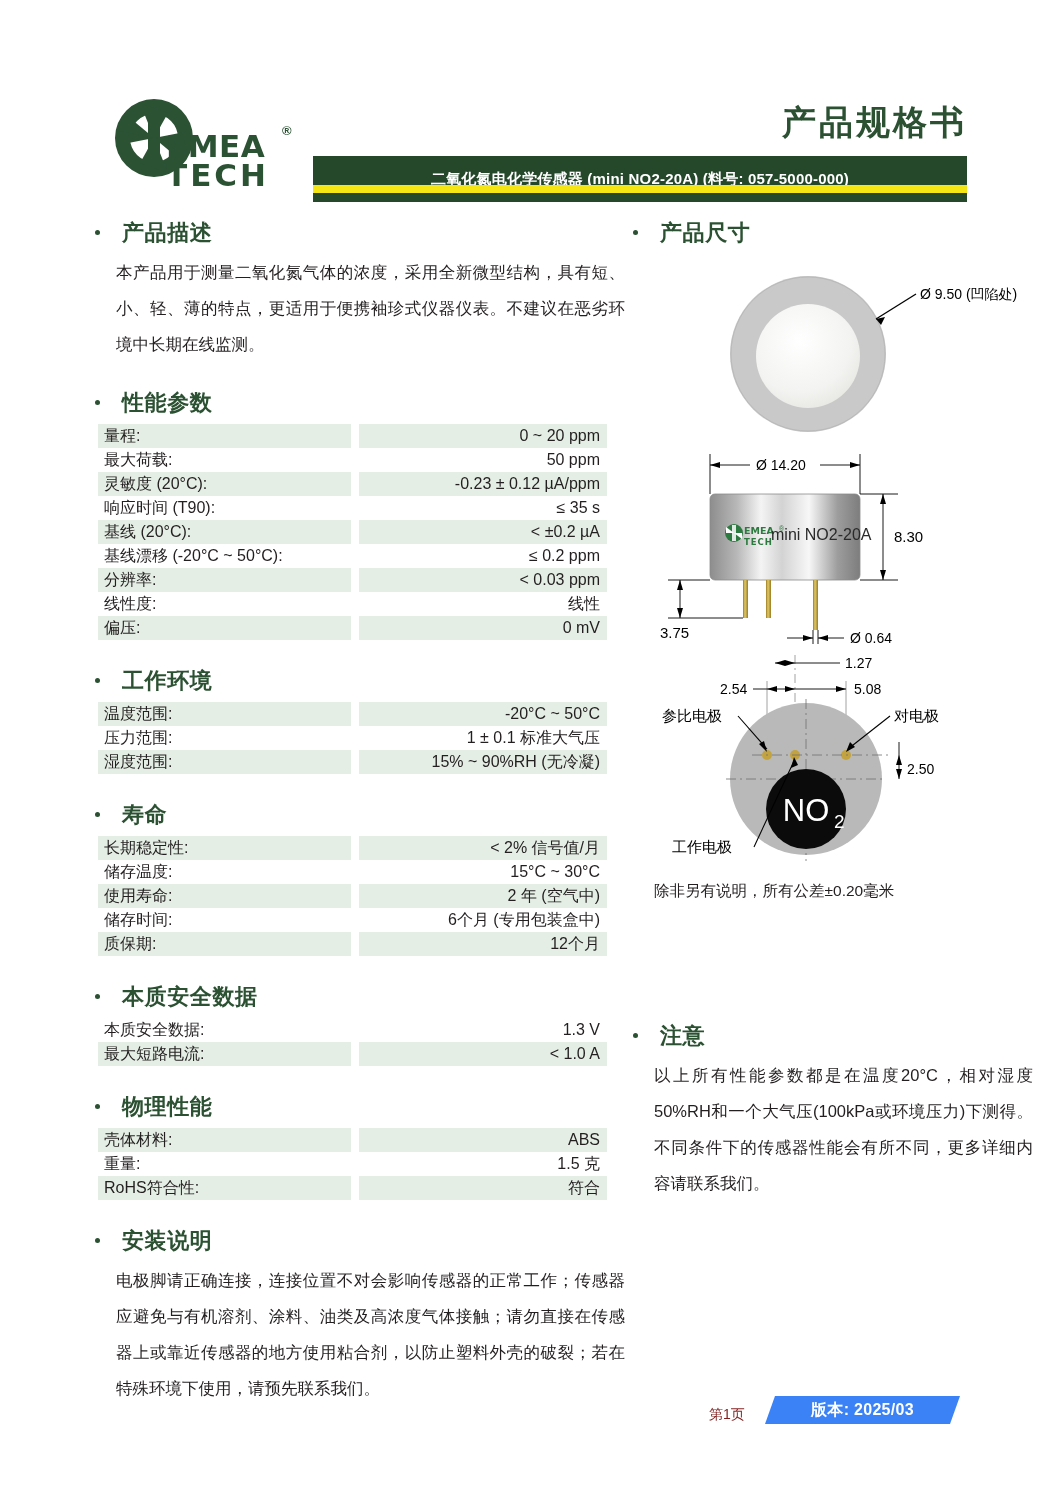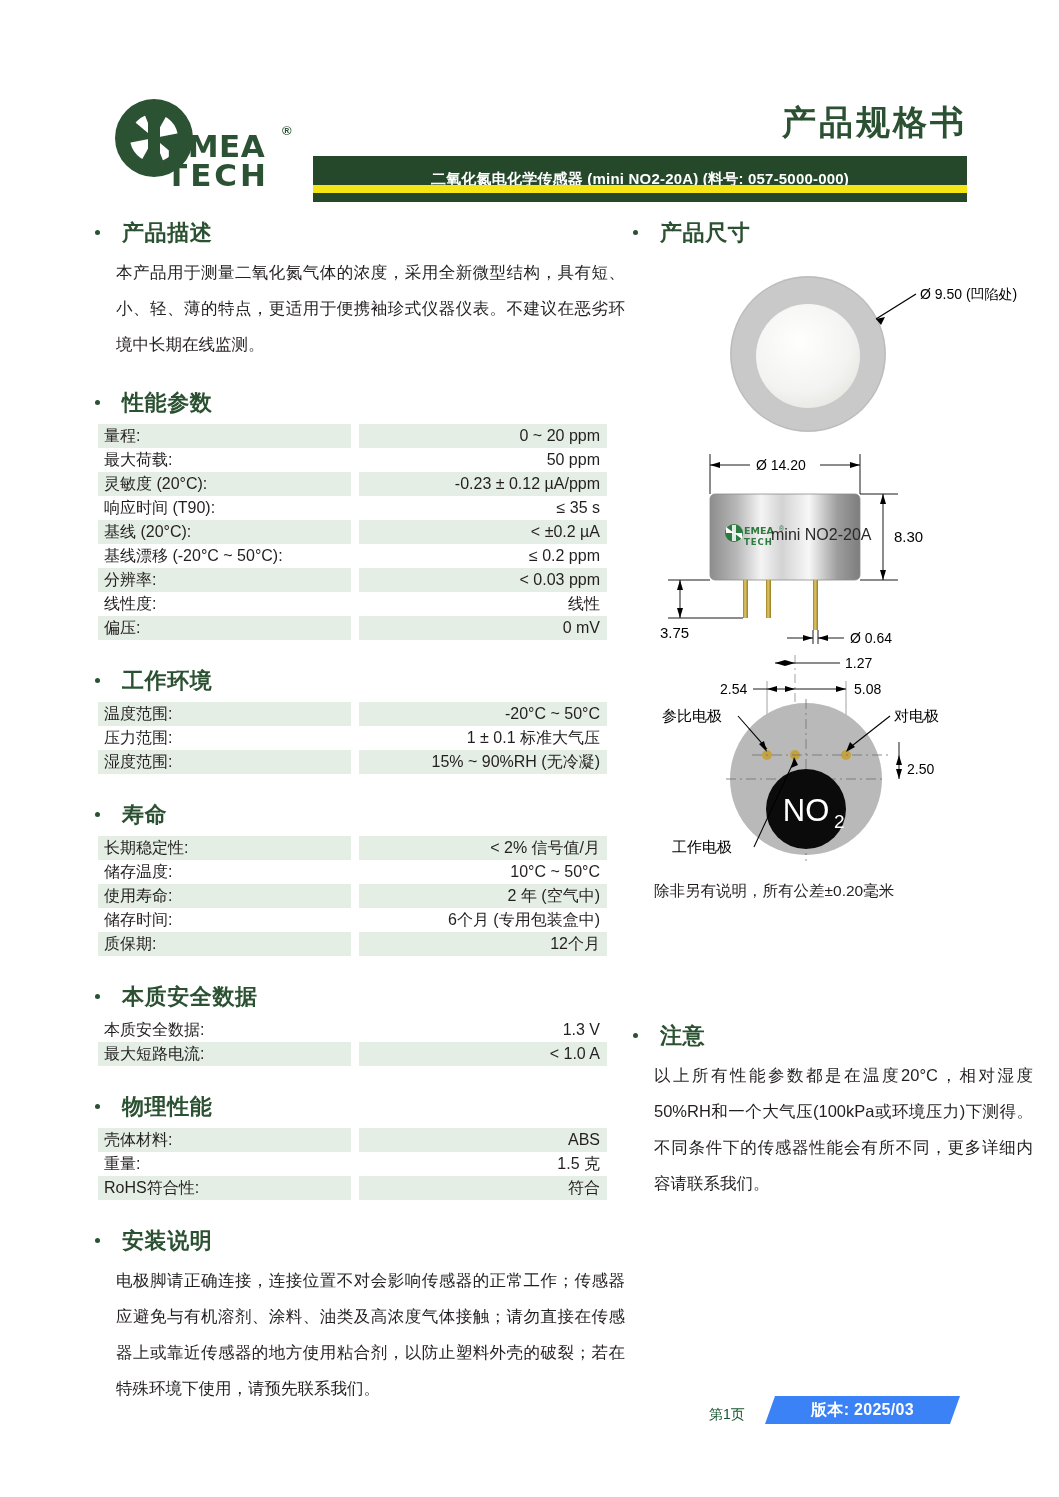--- a/index.html
+++ b/index.html
@@ -94,21 +94,21 @@
 
   
   .footer { position: absolute; left: 0; top: 1380px; width: 1059px; height: 70px; }
   .footer-contact {
     position: absolute; left: 121px; top: 8px;
     font-size: 15.5px; line-height: 24px; color: #231f20;
   }
   .footer-contact .lbl { display: inline-block; width: 52px; }
   .page-no {
     position: absolute; left: 709px; top: 26px;
-    font-size: 14px; color: #14532d;
+    font-size: 14px; color: #7f1d1d;
   }
   .ver-badge {
     position: absolute; left: 765px; top: 16px;
     width: 195px; height: 28px;
     background: #3b82f6; color: #ffffff;
     font-size: 16px; font-weight: bold;
     display: flex; align-items: center; justify-content: center;
     clip-path: polygon(10px 0, 100% 0, calc(100% - 10px) 100%, 0 100%);
     letter-spacing: 0.3px;
   }
@@ -224,21 +224,21 @@
     <span class="dot"></span>
     <span>寿命</span>
   </div>
   <div class="spec">
       <div class="row odd">
         <div class="k">长期稳定性:</div>
         <div class="v">&lt; 2% 信号值/月</div>
       </div>
       <div class="row even">
         <div class="k">储存温度:</div>
-        <div class="v">10°C ~ 50°C</div>
+        <div class="v">15°C ~ 30°C</div>
       </div>
       <div class="row odd">
         <div class="k">使用寿命:</div>
         <div class="v">2 年 (空气中)</div>
       </div>
       <div class="row even">
         <div class="k">储存时间:</div>
         <div class="v">6个月 (专用包装盒中)</div>
       </div>
       <div class="row odd">

